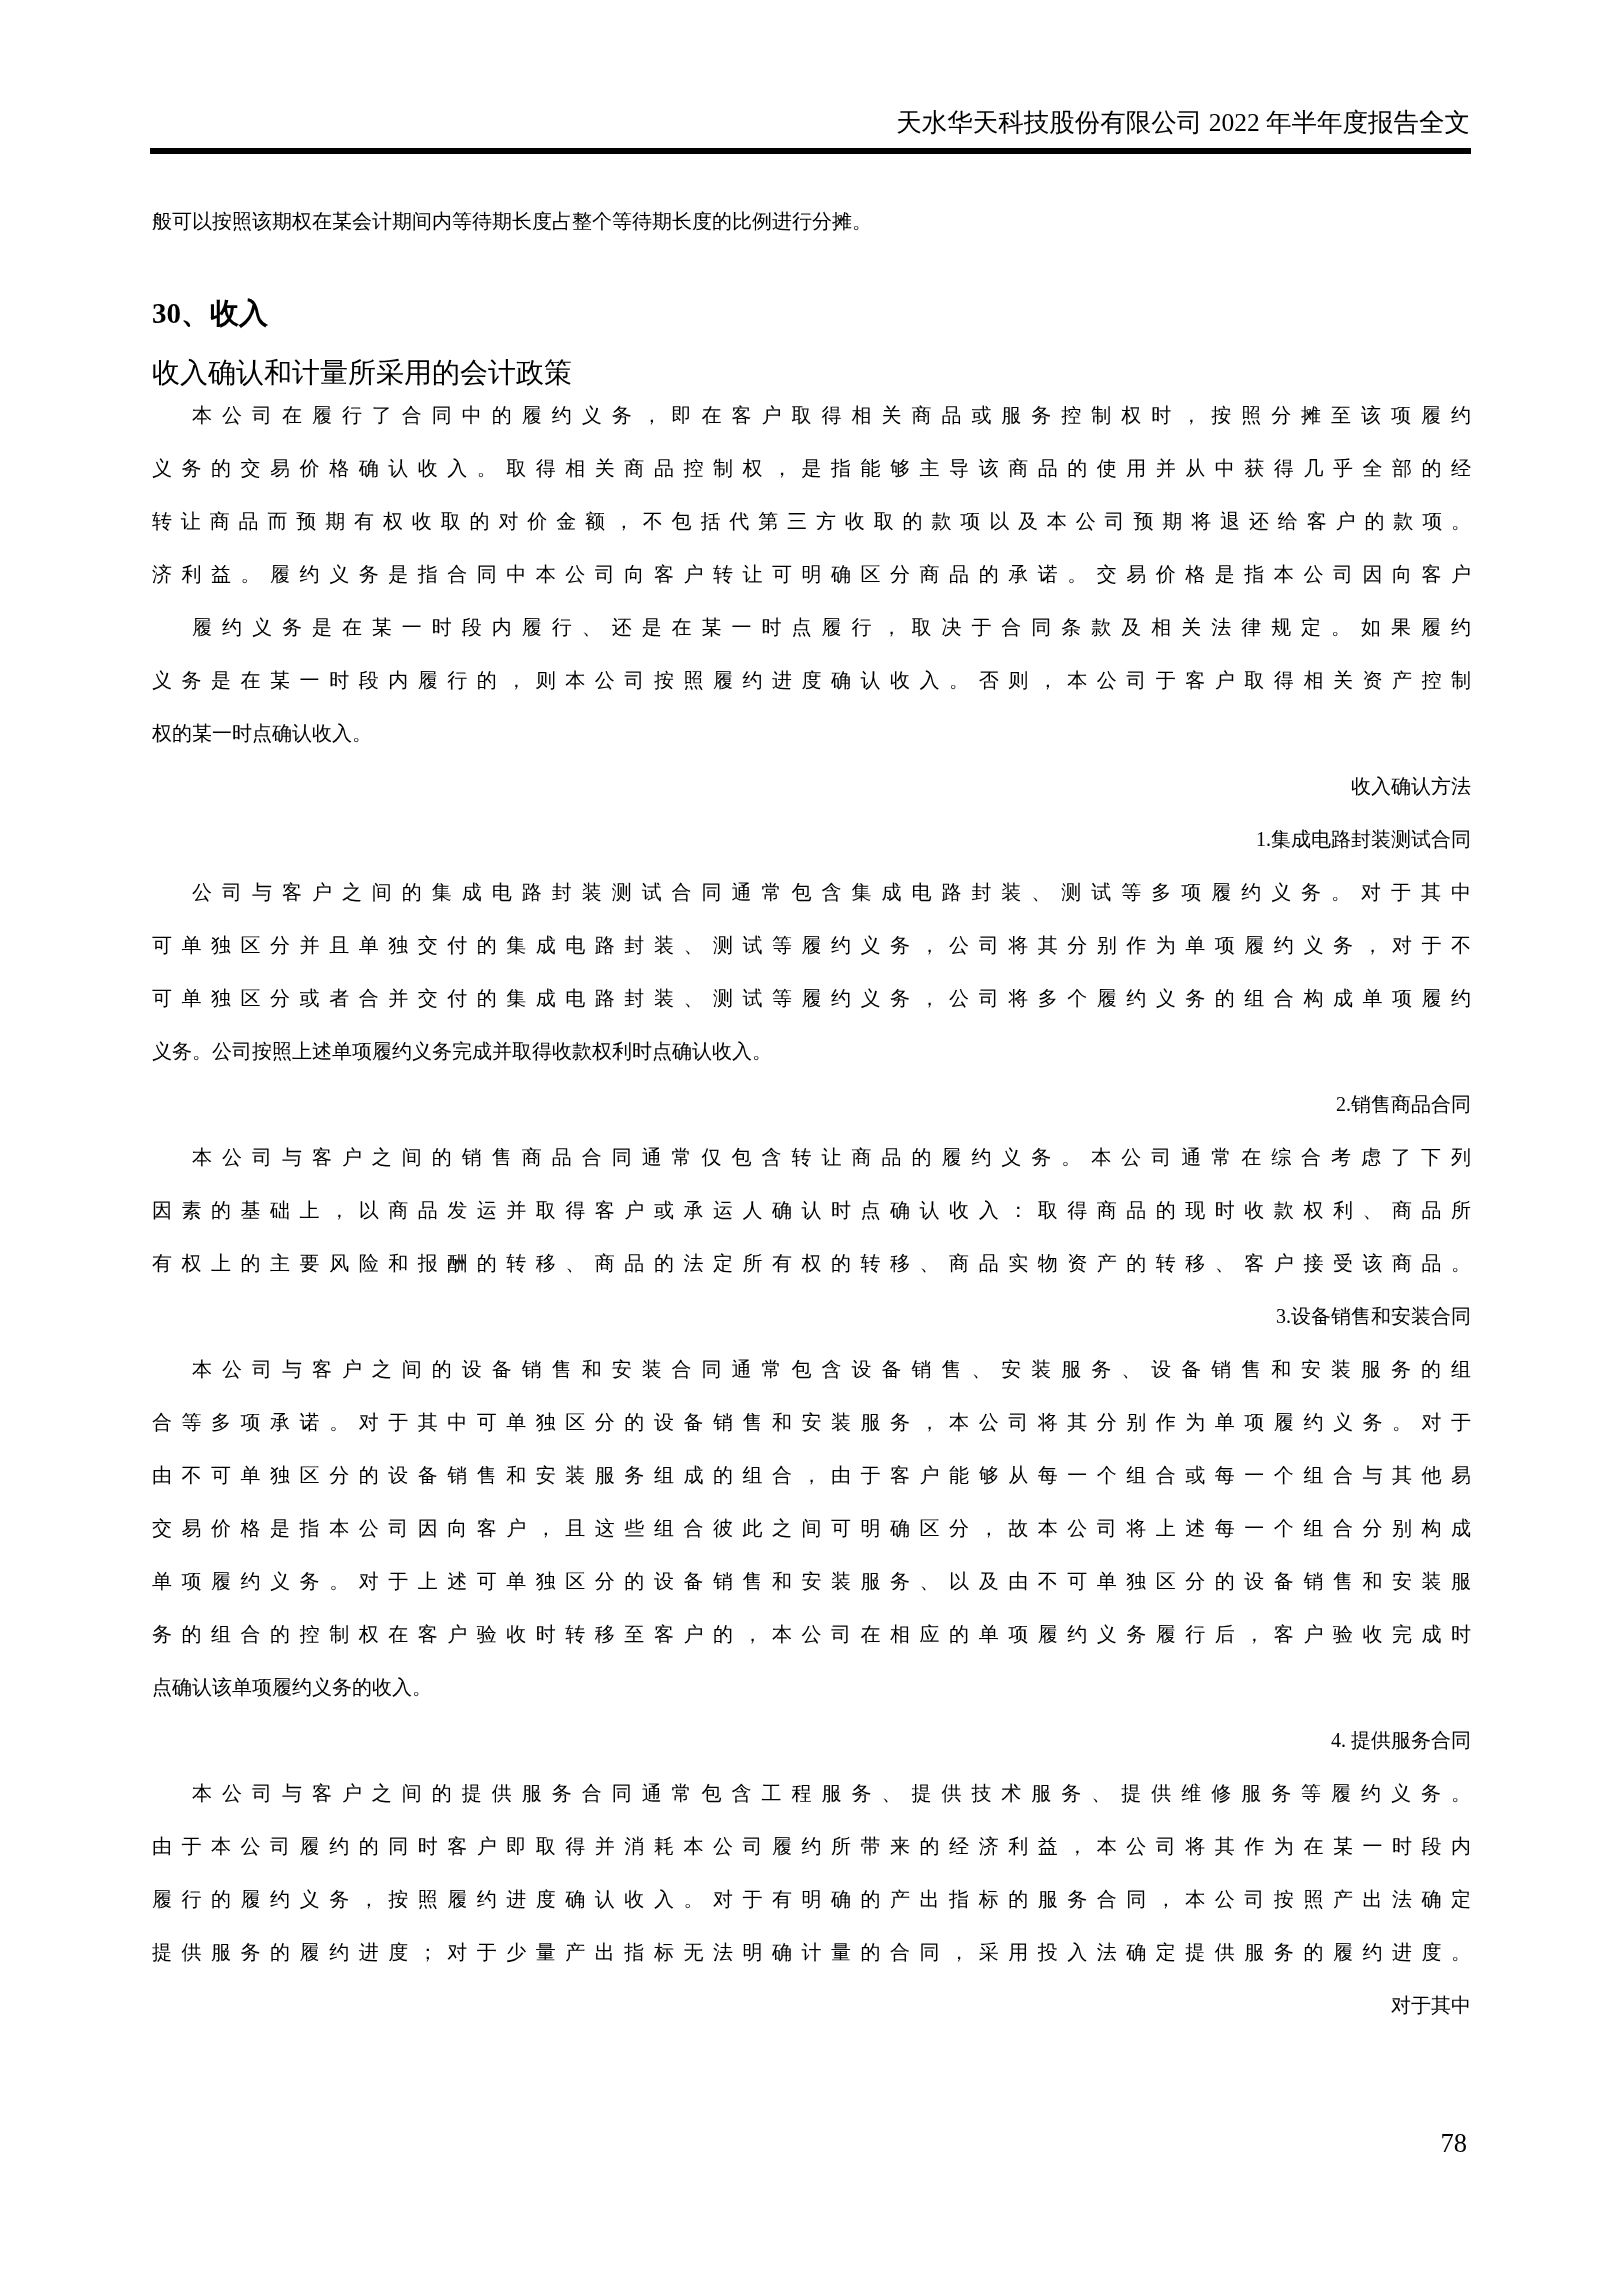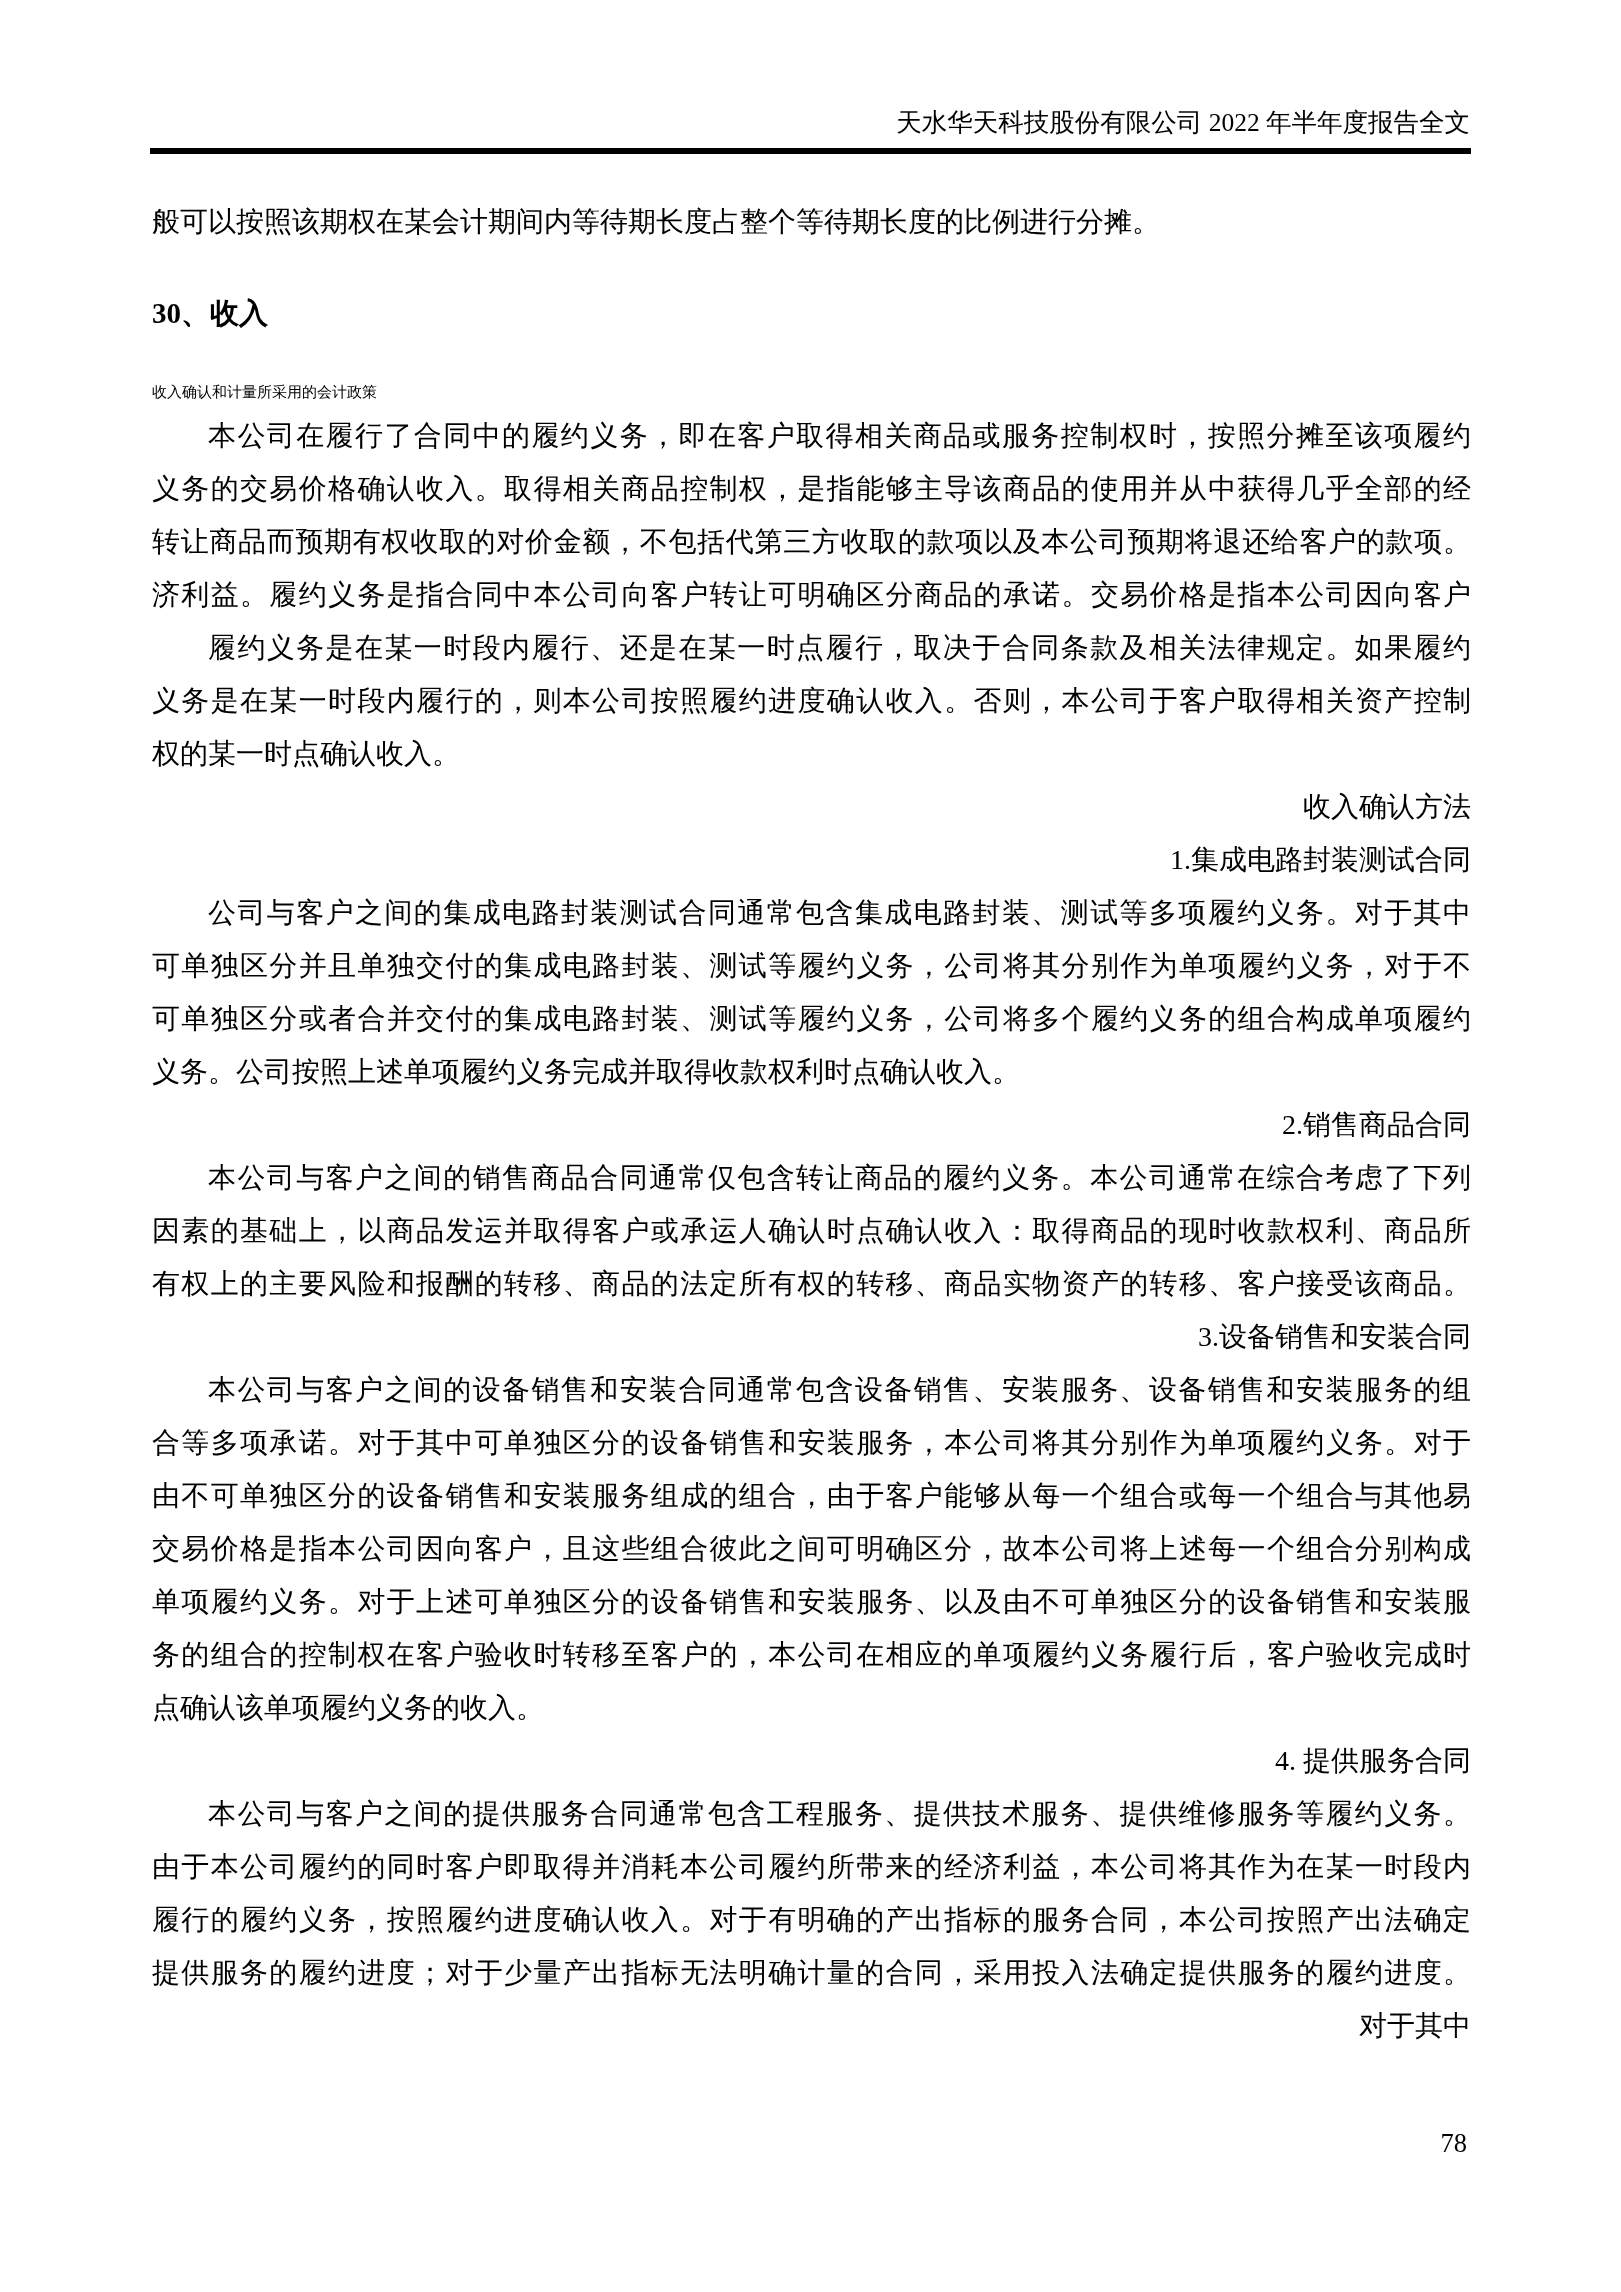--- a/index.html
+++ b/index.html
@@ -43,29 +43,29 @@
     font-size: 25.5px;
     line-height: 53px;
   }
   .section-heading {
     margin: 48px 0 0 0;
     font-size: 29px;
     line-height: 35px;
     font-weight: bold;
   }
   .policy-subheading {
-    margin-top: 48px;
-    font-size: 15px;
+    margin-top: 28px;
+    font-size: 28px;
     line-height: 27.4px;
   }
   .body-lines {
     margin-top: 2.9px;
   }
   .line {
-    font-size: 28px;
+    font-size: 20px;
     line-height: 53px;
     text-align: left;
   }
   .line.first {
     text-indent: 2em;
     text-align: justify;
     text-align-last: justify;
   }
   .line.mid {
     text-align: justify;

